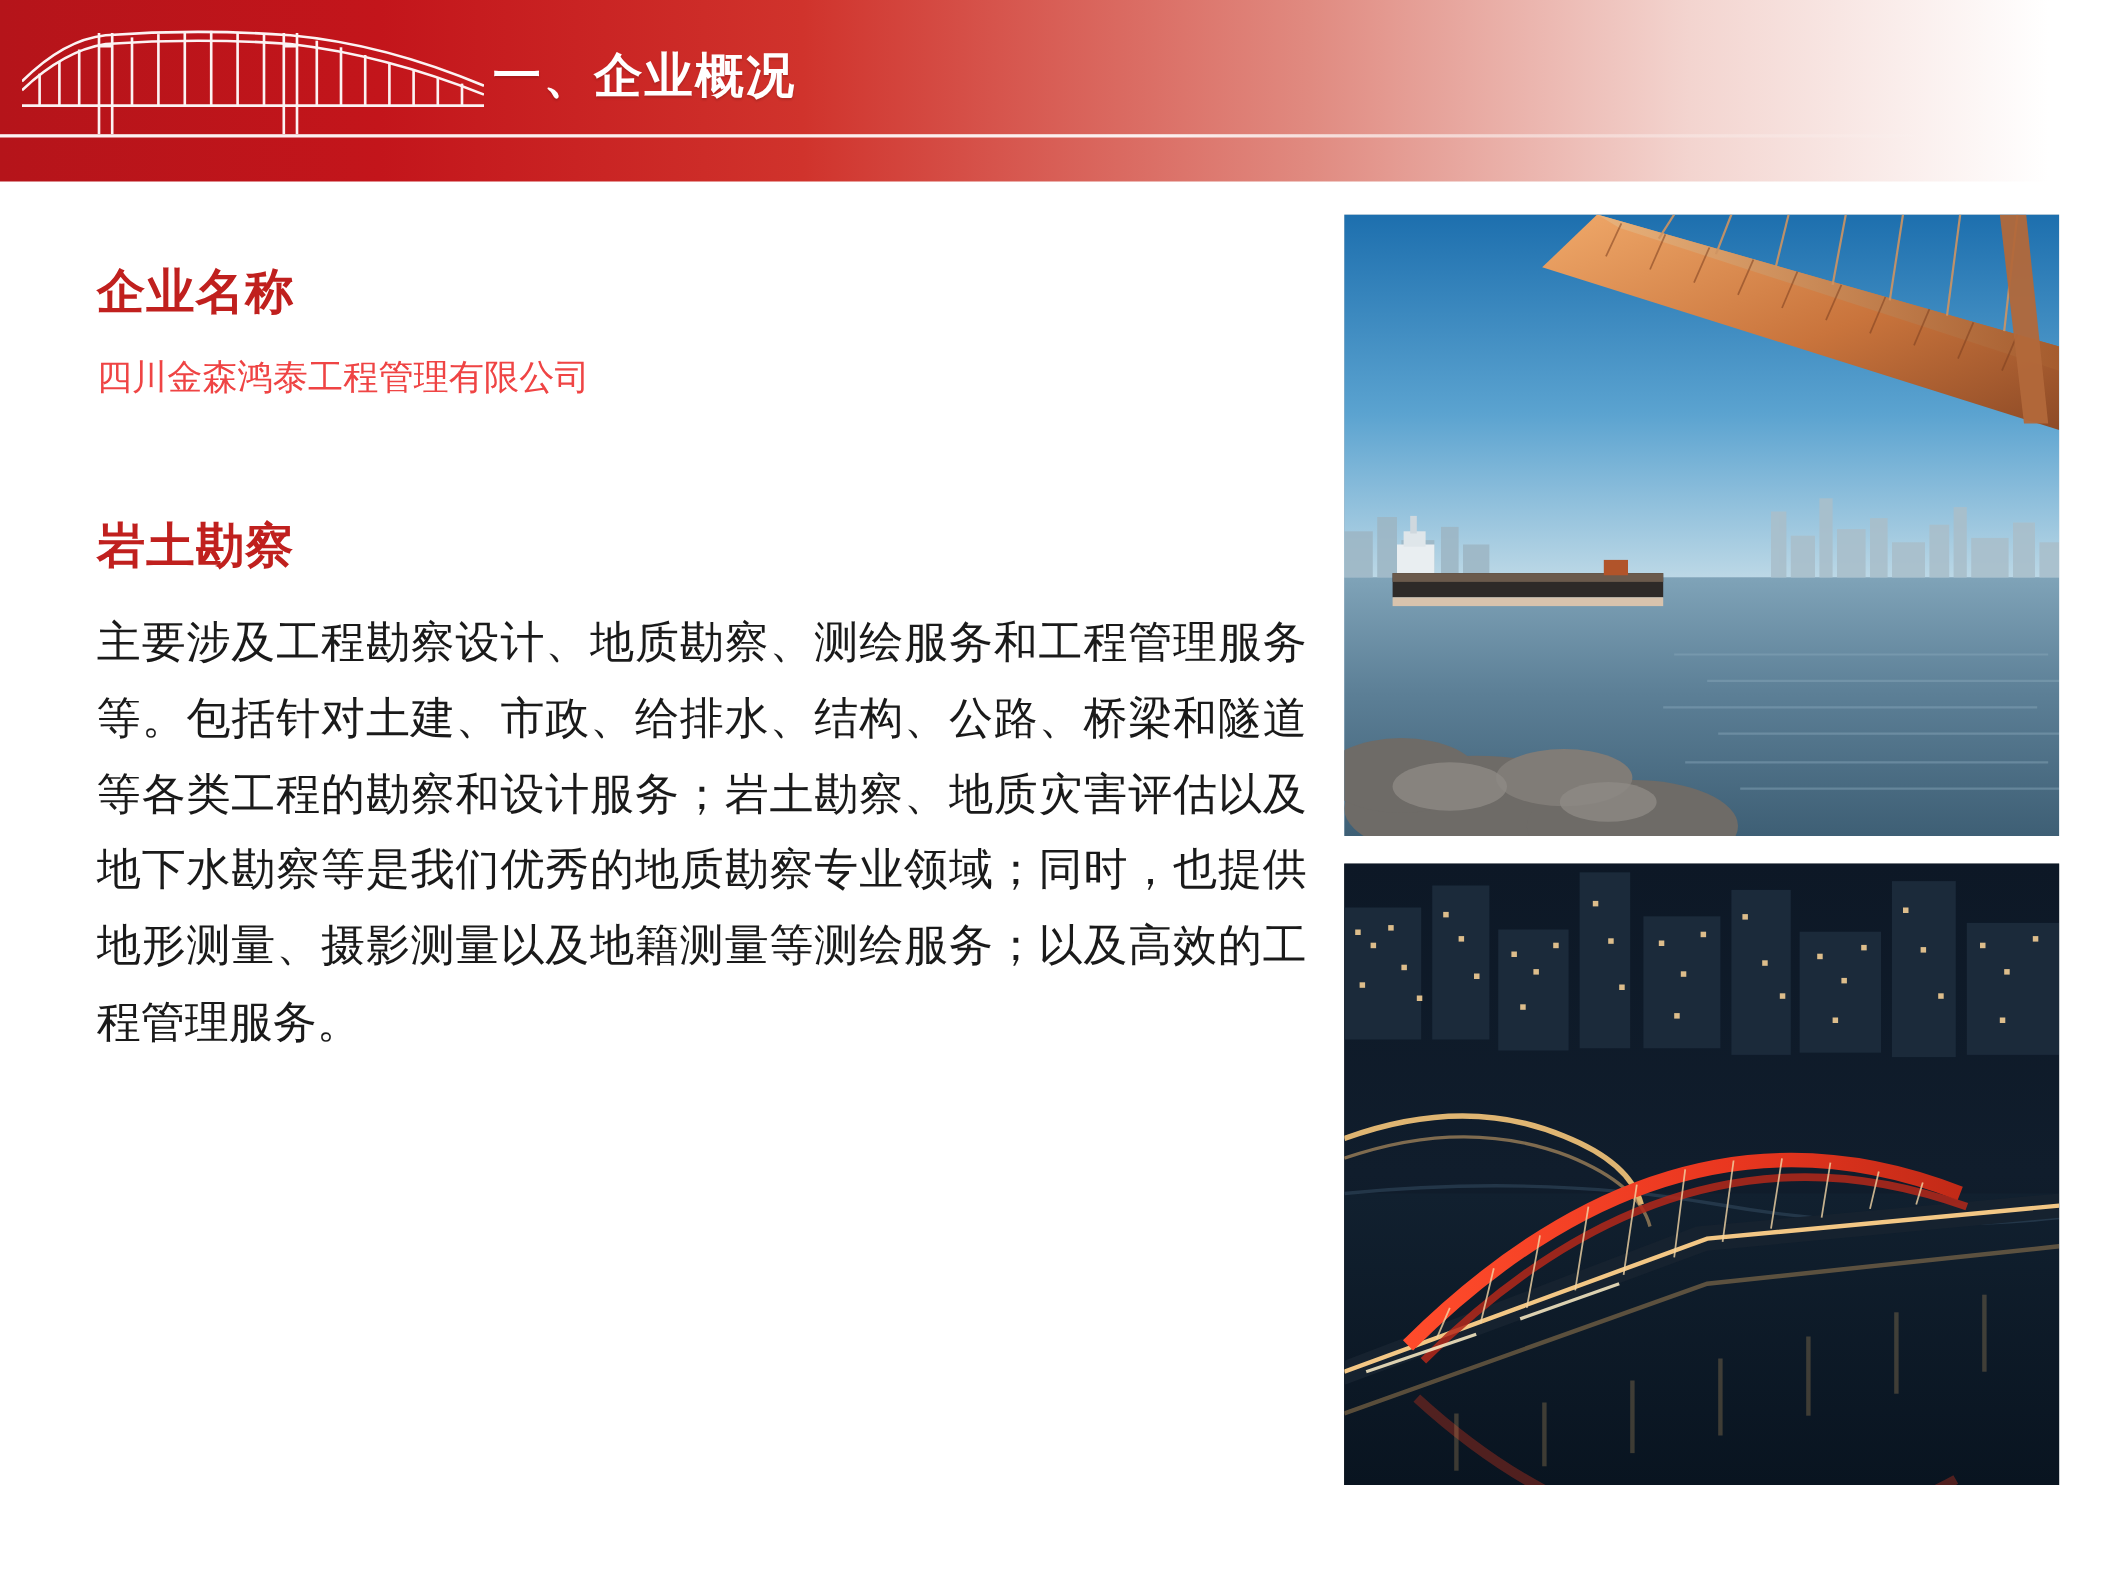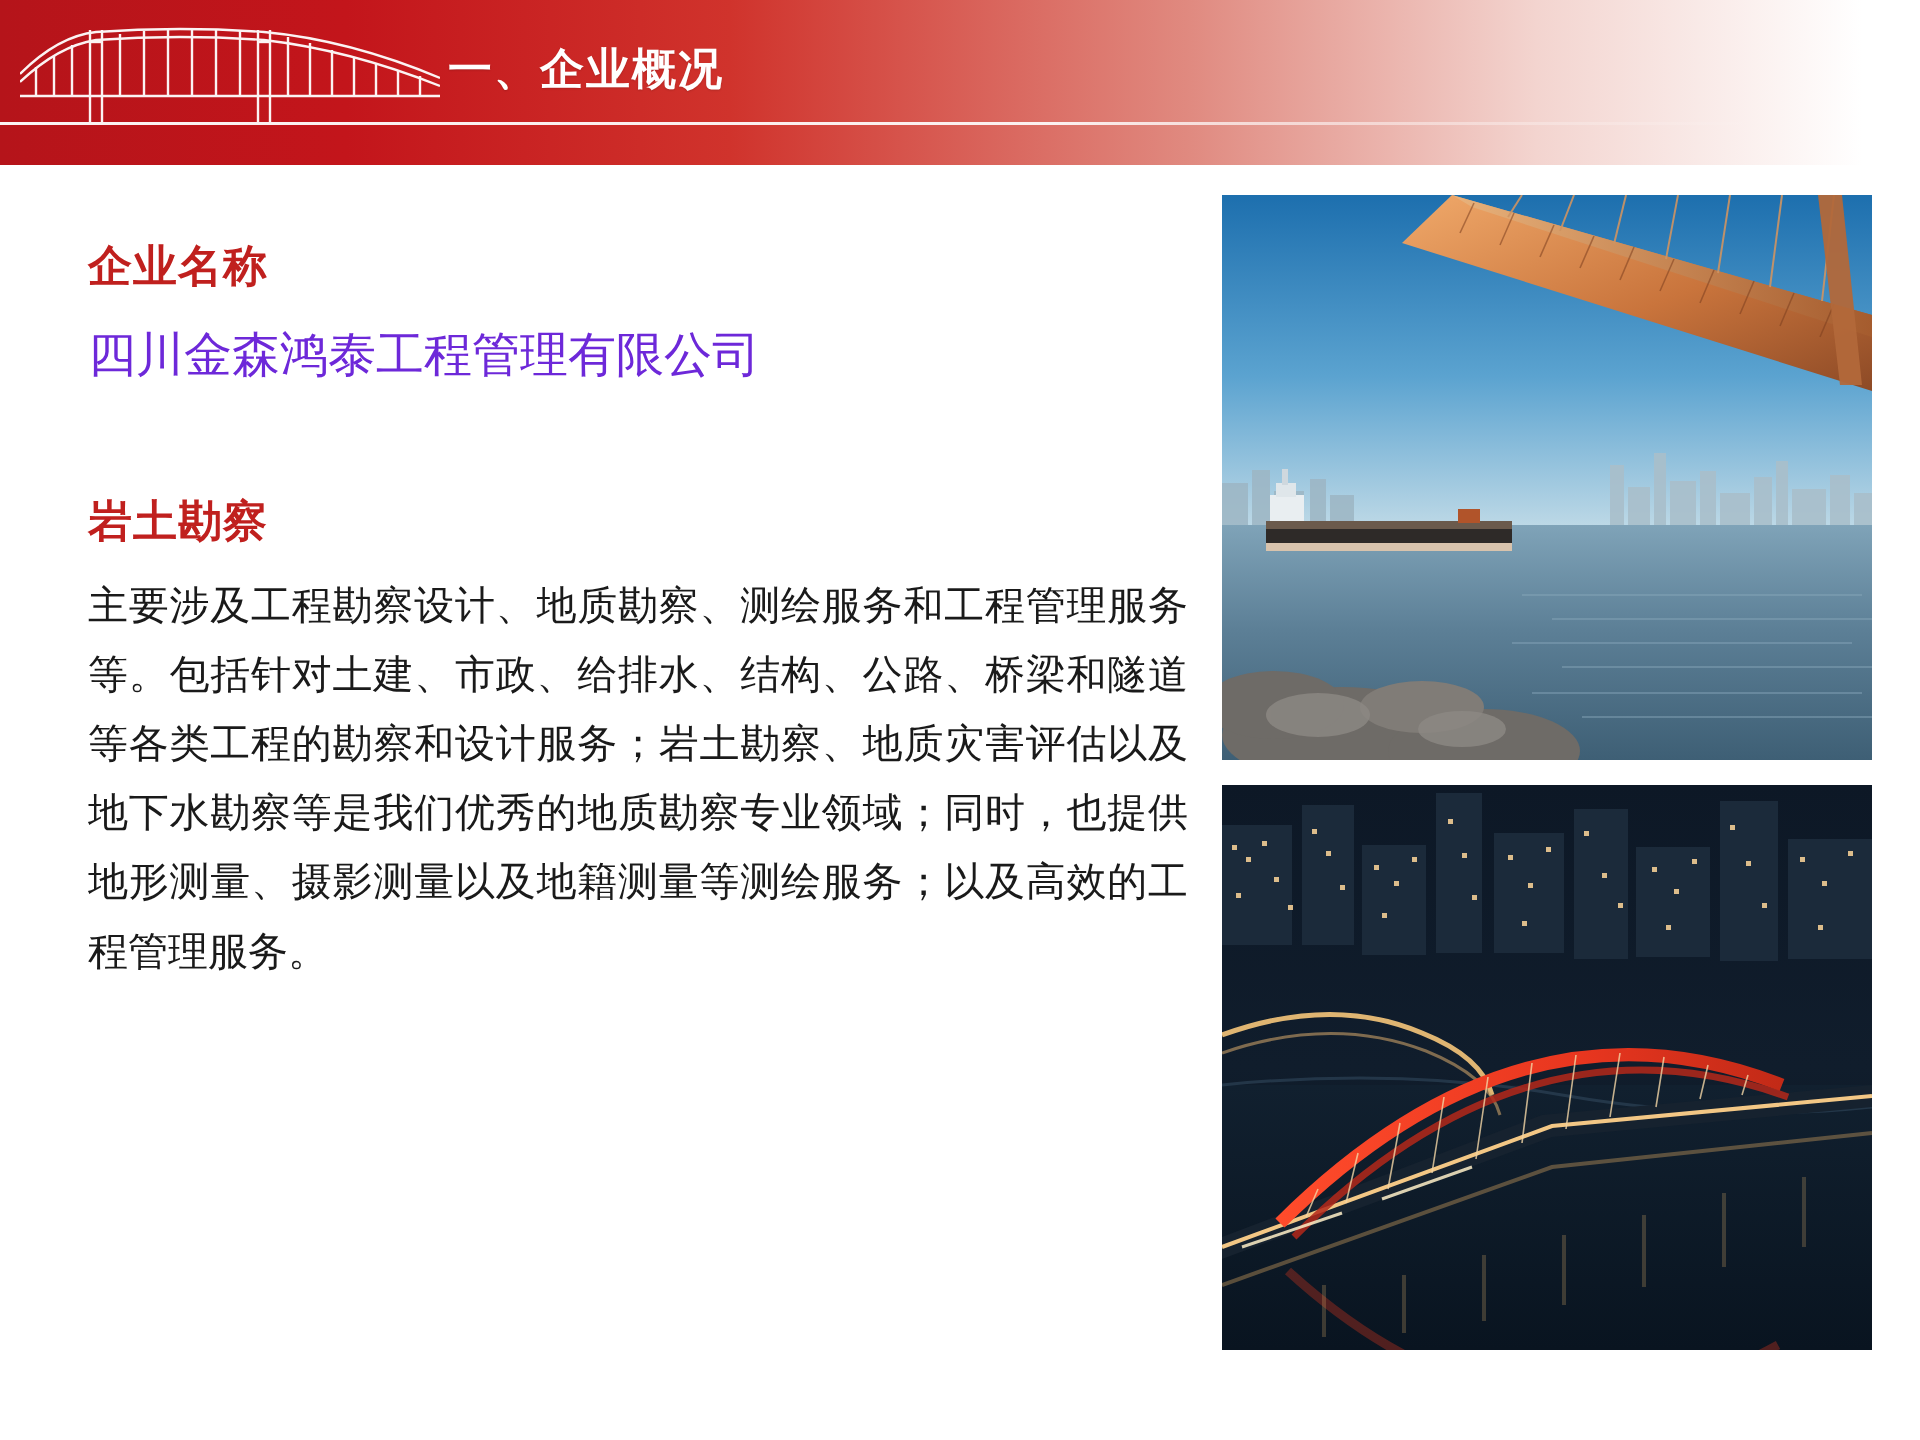--- a/index.html
+++ b/index.html
@@ -73,34 +73,33 @@
     font-weight: bold;
     color: #c0201e;
     letter-spacing: 1px;
     margin: 0 0 26px 0;
     line-height: 1.2;
   }
   .sec-heading.second {
     margin-top: 104px;
   }
   .sec-body-single {
-    font-size: 48px;
-    color: #6d28d9;
+    font-size: 32px;
+    color: #ef4444;
     line-height: 1.5;
     margin: 0;
   }
   .sec-body-para {
     font-size: 40px;
     color: #1a1a1a;
     line-height: 1.73;
     margin: 0;
     text-align: justify;
     text-justify: inter-ideograph;
     width: 1100px;
-    font-family: Liberation Mono, monospace;
   }
 
   
   .photo {
     position: absolute;
     overflow: hidden;
   }
   .photo-top {
     left: 1222px;
     top: 30px;

